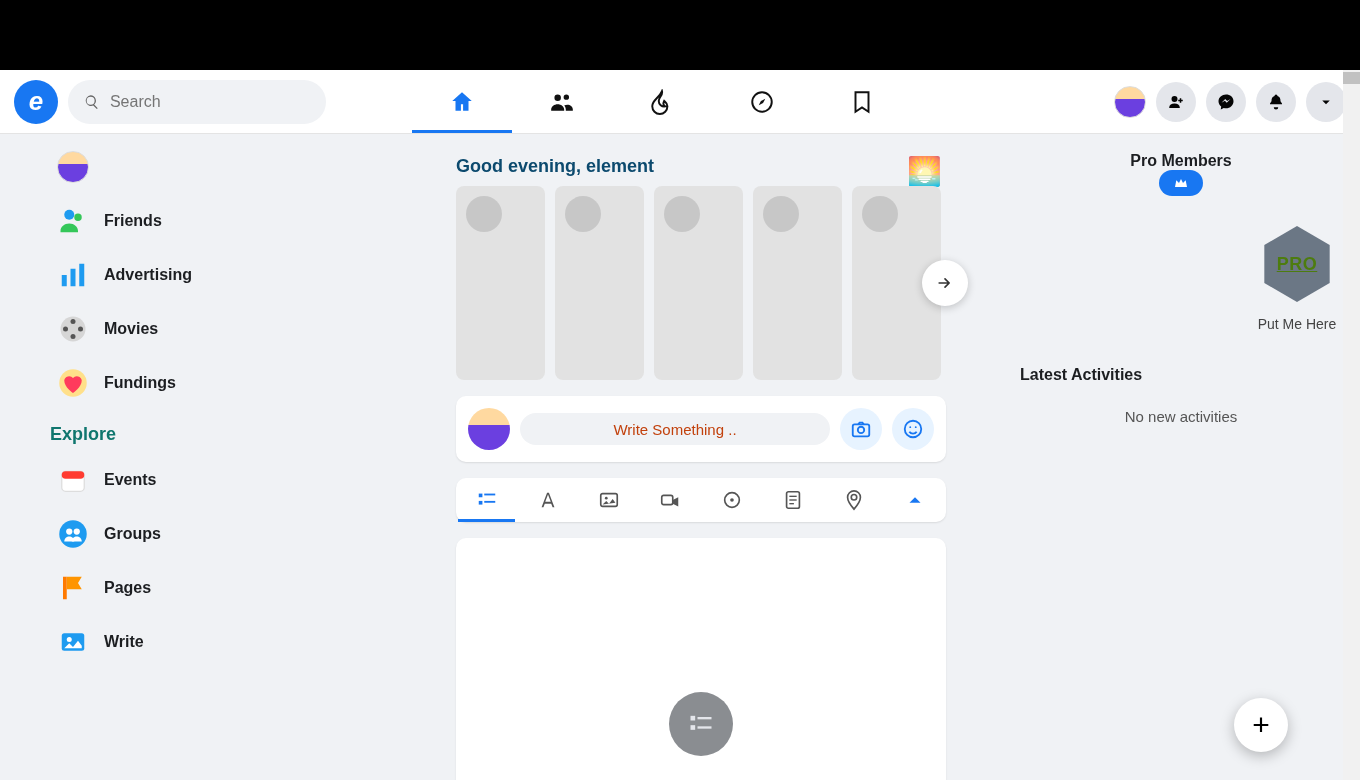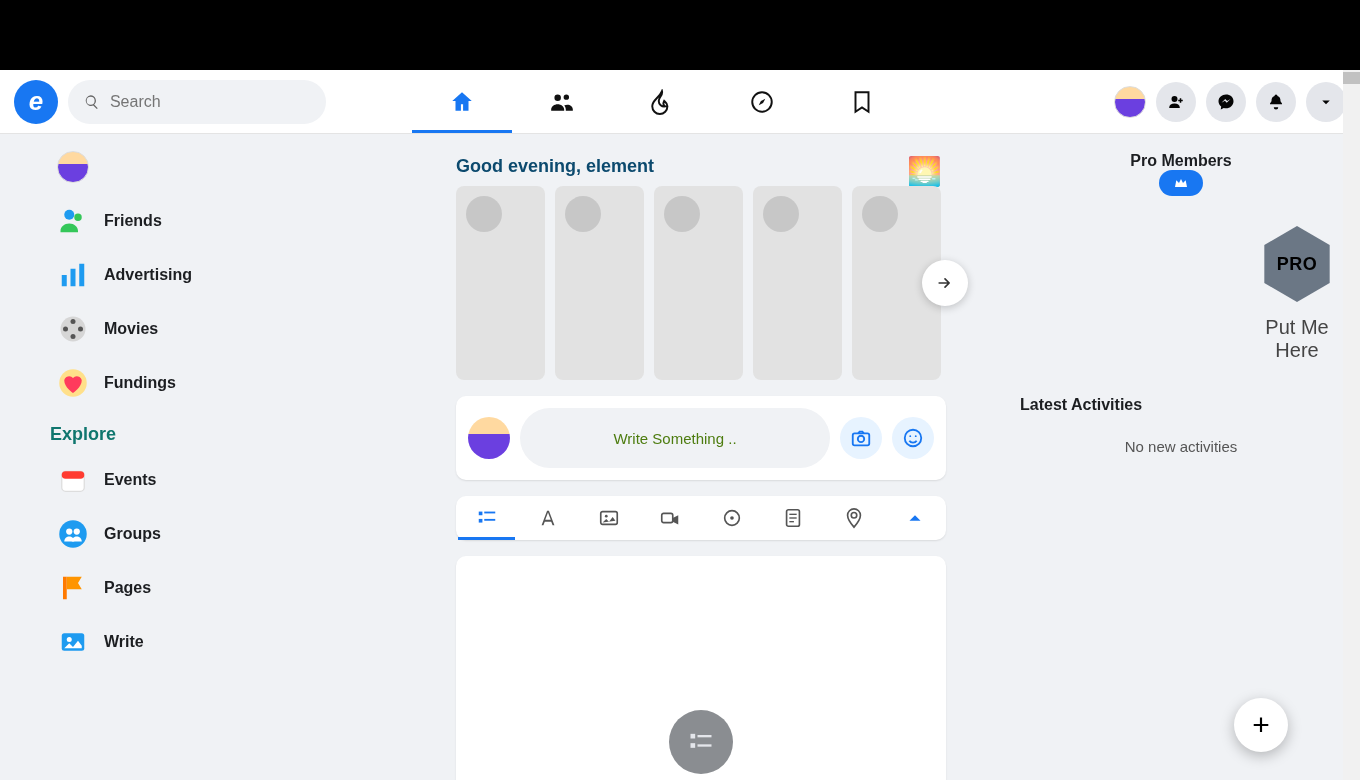--- a/index.html
+++ b/index.html
@@ -35,42 +35,42 @@
 .greet-row { display:flex; align-items:center; justify-content:space-between; }
 .greet-title { font-size: 18px; font-weight: 800; color: #0c4a6e; margin-bottom: 6px; }
 .greet-sub { font-size: 15px; color: #1c1e21; margin-bottom: 16px; }
 .sun-icon { font-size: 28px; line-height:1; margin-right:4px; margin-top:6px; }
 .stories { display: flex; gap: 10px; position: relative; }
 .story { width: 89px; height: 194px; background: #e2e2e2; border-radius: 8px; padding: 10px; }
 .story-avatar { width: 36px; height: 36px; border-radius: 50%; background: #c7c7c7; }
 .stories-arrow { position: absolute; right: -22px; top: 50%; transform: translateY(-50%); width: 46px; height: 46px; border-radius: 50%; background: #fff; box-shadow: 0 2px 8px rgba(0,0,0,0.2); display: flex; align-items: center; justify-content: center; cursor: pointer; }
 .composer { margin-top: 16px; background: #fff; border-radius: 10px; padding: 12px; display: flex; align-items: center; gap: 10px; box-shadow: 0 1px 2px rgba(0,0,0,0.1); }
 .composer-avatar { width: 42px; height: 42px; border-radius: 50%; background: linear-gradient(#ffd9a0 40%, #6b3fe0 40%); }
-.composer-input { flex: 1; background: #f0f2f5; border-radius: 30px; height: 60px; display: flex; align-items: center; justify-content: center; font-size: 15px; color: #4d7c0f; cursor: pointer; }
+.composer-input { flex: 1; background: #f0f2f5; border-radius: 30px; height: 32px; display: flex; align-items: center; justify-content: center; font-size: 15px; color: #c2410c; cursor: pointer; }
 .composer-action { width: 42px; height: 42px; border-radius: 50%; background: #e7f3ff; display: flex; align-items: center; justify-content: center; cursor: pointer; }
 .composer-action svg { width: 22px; height: 22px; stroke: #1877f2; fill: none; stroke-width: 2; }
 .feed-tabs { margin-top: 16px; background: #fff; border-radius: 10px; display: flex; box-shadow: 0 1px 2px rgba(0,0,0,0.1); }
 .feed-tab { flex: 1; height: 44px; display: flex; align-items: center; justify-content: center; cursor: pointer; position: relative; }
 .feed-tab svg { width: 22px; height: 22px; fill: #555; }
 .feed-tab.active svg { fill: #1877f2; }
 .feed-tab.active::after { content: ""; position: absolute; bottom: 0; left: 2px; right: 2px; height: 3px; background: #1877f2; }
 .feed-tab.blue svg { fill: #1877f2; }
 .post { margin-top: 16px; background: #fff; border-radius: 10px; height: 300px; display: flex; align-items: center; justify-content: center; box-shadow: 0 1px 2px rgba(0,0,0,0.1); }
 .post-icon { width: 64px; height: 64px; border-radius: 50%; background: #8a8d91; display: flex; align-items: center; justify-content: center; margin-top:72px;}
 .post-icon svg { width: 28px; height: 28px; fill: #e4e6eb; }
 
 .rightcol { width: 340px; padding: 18px 18px 18px 0; }
 .r-head { display: flex; align-items: center; justify-content: space-between; margin-bottom: 30px; flex-direction: column; }
 .r-title { font-size: 16px; font-weight: 700; color: #1c1e21; }
 .crown-badge { background: #1877f2; color: #fff; border-radius: 16px; padding: 5px 14px; font-size: 14px; display: flex; align-items: center; gap: 4px; }
 .pro-card { text-align: center; margin-bottom: 34px; margin-left:auto; width: 90px;}
 .pro-hex { width: 76px; height: 76px; margin: 0 auto 14px; position: relative; }
 .pro-hex::before { content: ""; position: absolute; inset: 0; background: #6b7785; clip-path: polygon(50% 0, 93% 25%, 93% 75%, 50% 100%, 7% 75%, 7% 25%); }
-.pro-hex span { position: absolute; inset: 0; display: flex; align-items: center; justify-content: center; color: #000000; font-weight: 800; font-size: 18px; letter-spacing: 0.5px; }
-.pro-caption { font-size: 20px; color: #444; }
+.pro-hex span { position: absolute; inset: 0; display: flex; align-items: center; justify-content: center; color: #4d7c0f; font-weight: 800; font-size: 18px; letter-spacing: 0.5px; text-decoration: underline; }
+.pro-caption { font-size: 14px; color: #444; }
 .r-activities { font-size: 15px; color: #555; text-align: center; margin-top: 24px; }
 .fab { position: absolute; right: 72px; bottom: 28px; width: 54px; height: 54px; border-radius: 50%; background: #fff; box-shadow: 0 4px 14px rgba(0,0,0,0.25); display: flex; align-items: center; justify-content: center; font-size: 30px; font-weight: 300; cursor: pointer; }
 .vscroll { position:absolute; right:0; top:70px; width:17px; bottom:0; background:#f1f1f1; }
 .vscroll-thumb { width:100%; background:#c1c1c1; height:12px; margin-top:2px;}
 </style>
 </head>
 <body>
 
 <div class="black-bar"></div>
 

